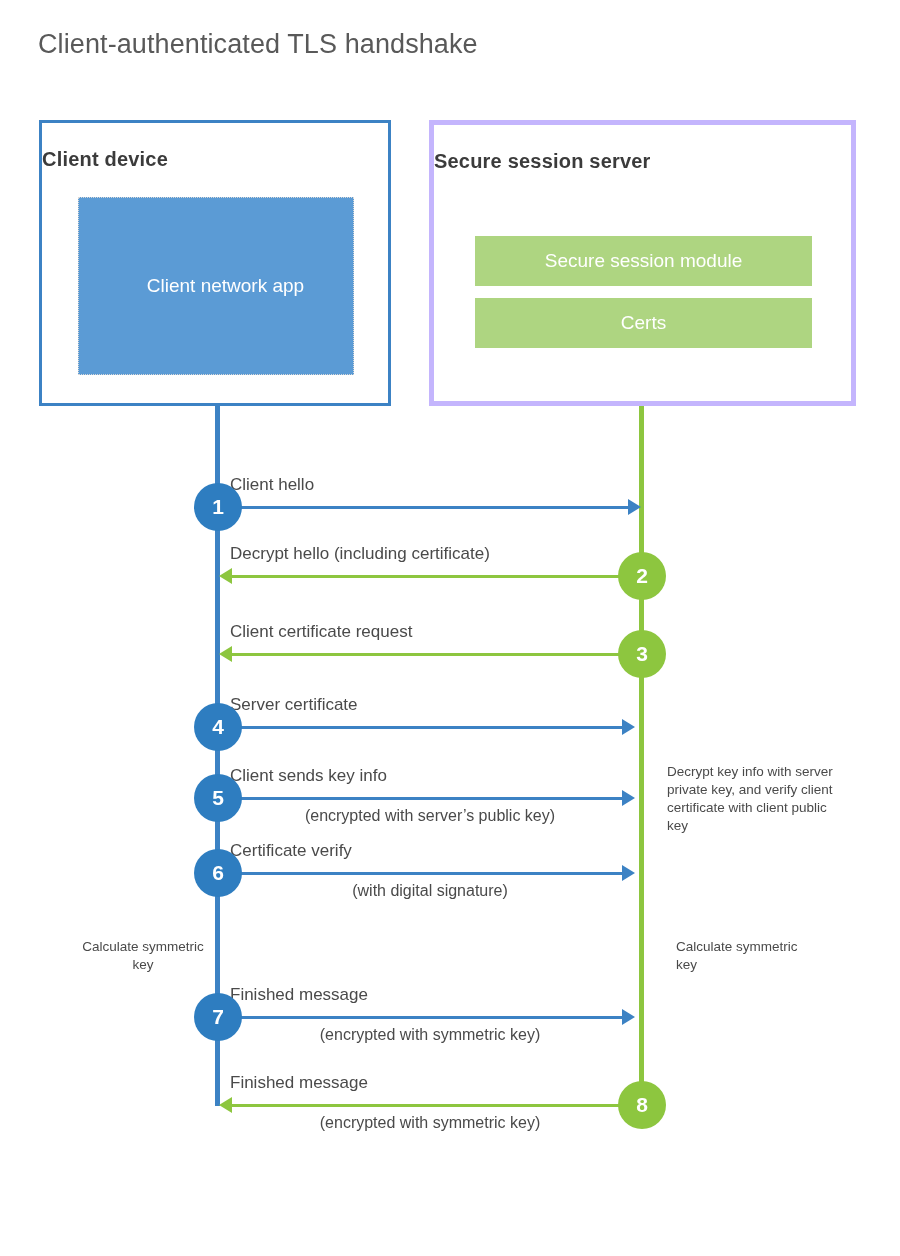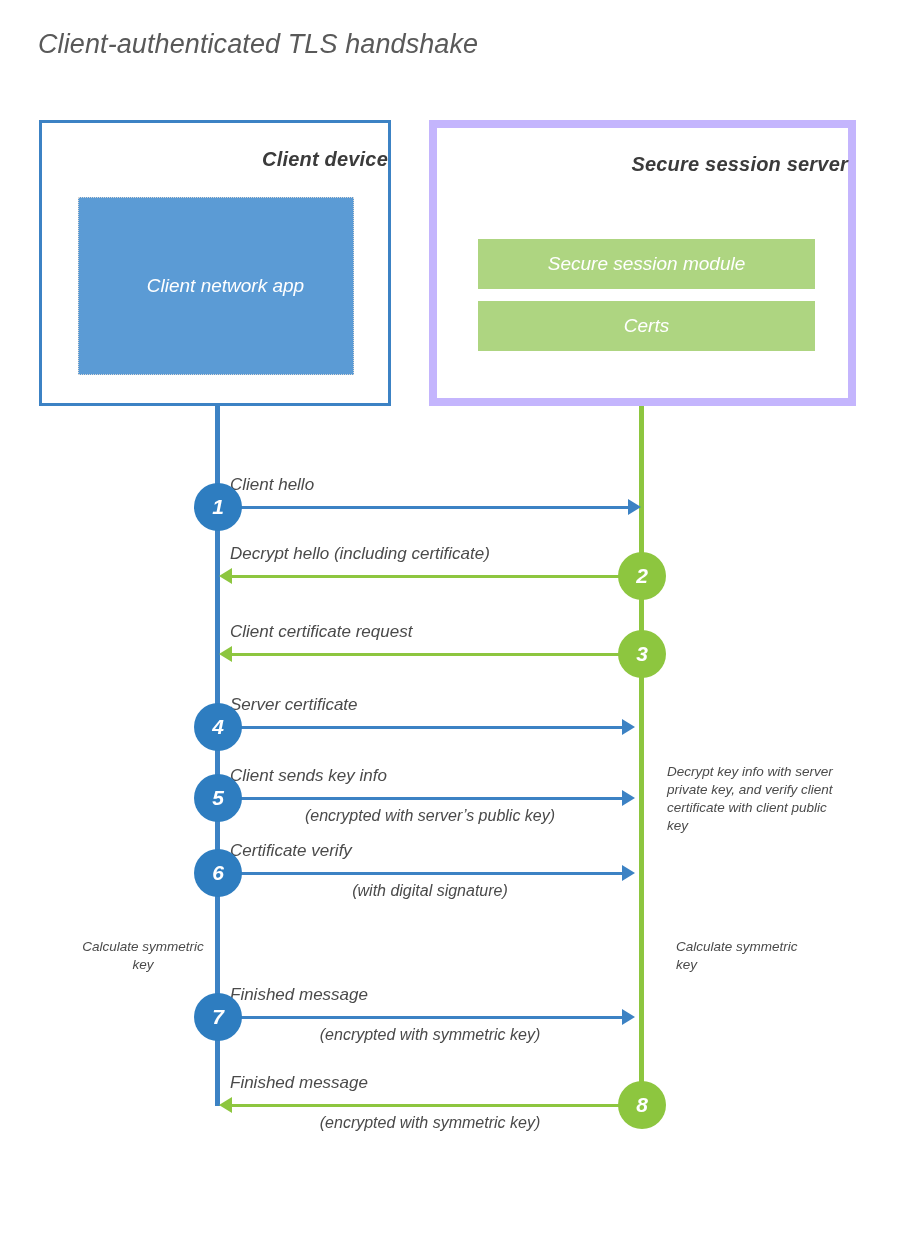--- a/index.html
+++ b/index.html
@@ -11,21 +11,20 @@
   body {
     font-family: "Liberation Sans", sans-serif;
     -webkit-font-smoothing: antialiased;
   }
   #canvas {
     position: relative;
     width: 900px;
     height: 1256px;
     background: #ffffff;
     overflow: hidden;
-    font-style: italic;
   }
 
   
   .page-title {
     position: absolute;
     left: 38px;
     top: 29px;
     font-size: 27px;
     font-weight: 400;
     color: #595959;
@@ -44,28 +43,28 @@
     top: 120px;
     width: 352px;
     height: 286px;
     border: 3px solid #3c82c4;
   }
   #server-box {
     left: 429px;
     top: 120px;
     width: 427px;
     height: 286px;
-    border: 8px solid #c4b5fd;
+    border: 5px solid #c4b5fd;
   }
   .party-title {
     position: absolute;
     left: 0;
     right: 0;
     top: 25px;
-    text-align: right;
+    text-align: left;
     font-size: 20px;
     font-weight: bold;
     color: #3b3b3b;
     letter-spacing: 0.2px;
   }
 
   
   .client-app {
     position: absolute;
     left: 36px;

